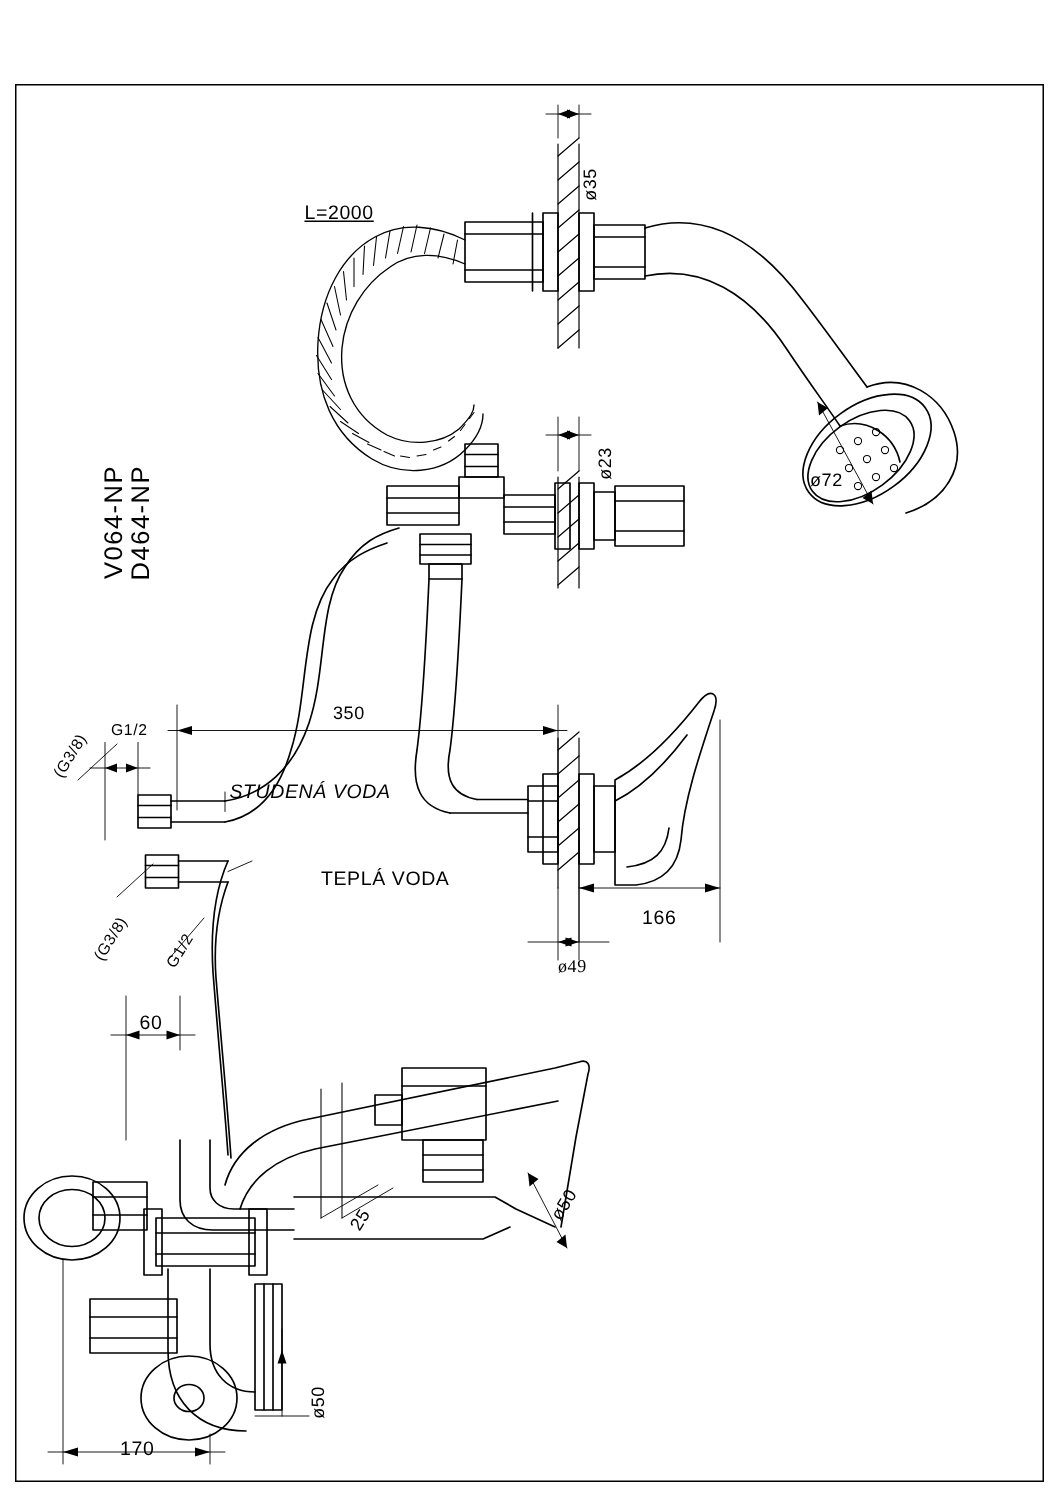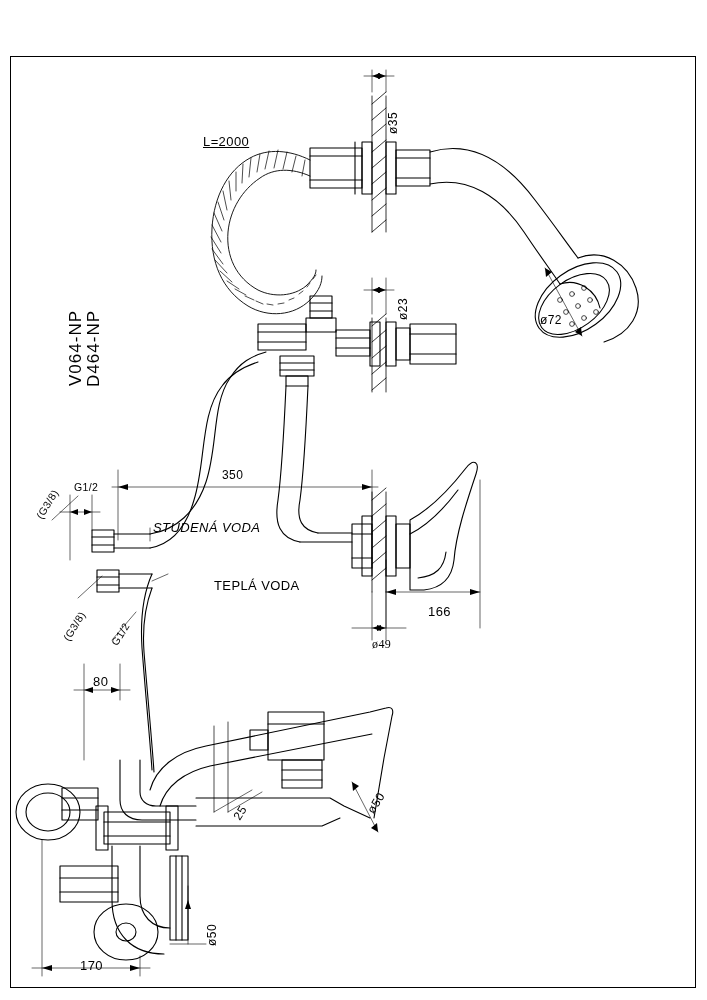--- a/index.html
+++ b/index.html
@@ -385,21 +385,21 @@
   <div class="lbl" style="left:170px; top:578px; font-size:13px;margin-left:44px;">TEPLÁ  VODA</div>
 
   <div class="lbl sm" style="left:58px; top:620px; transform:rotate(-58deg);">(G3/8)</div>
 
   <div class="lbl sm" style="left:108px; top:628px; transform:rotate(-58deg);">G1/2</div>
 
   <div class="lbl" style="left:428px; top:604px; font-size:13px;">166</div>
 
   <div class="lbl" style="left:372px; top:637px;font-family:Liberation Serif, serif;">ø49</div>
 
-  <div class="lbl" style="left:93px; top:674px; font-size:13px;">80</div>
+  <div class="lbl" style="left:93px; top:674px; font-size:13px;">60</div>
 
   <div class="lbl" style="left:233px; top:806px; transform:rotate(-58deg);">25</div>
 
   <div class="lbl" style="left:365px; top:796px; transform:rotate(-58deg);">ø50</div>
 
   <div class="lbl rot90" style="left:205px; top:924px; transform:rotate(-90deg) translate(-100%,0);">ø50</div>
 
   <div class="lbl" style="left:80px; top:958px; font-size:13px;">170</div>
 
 </div>

